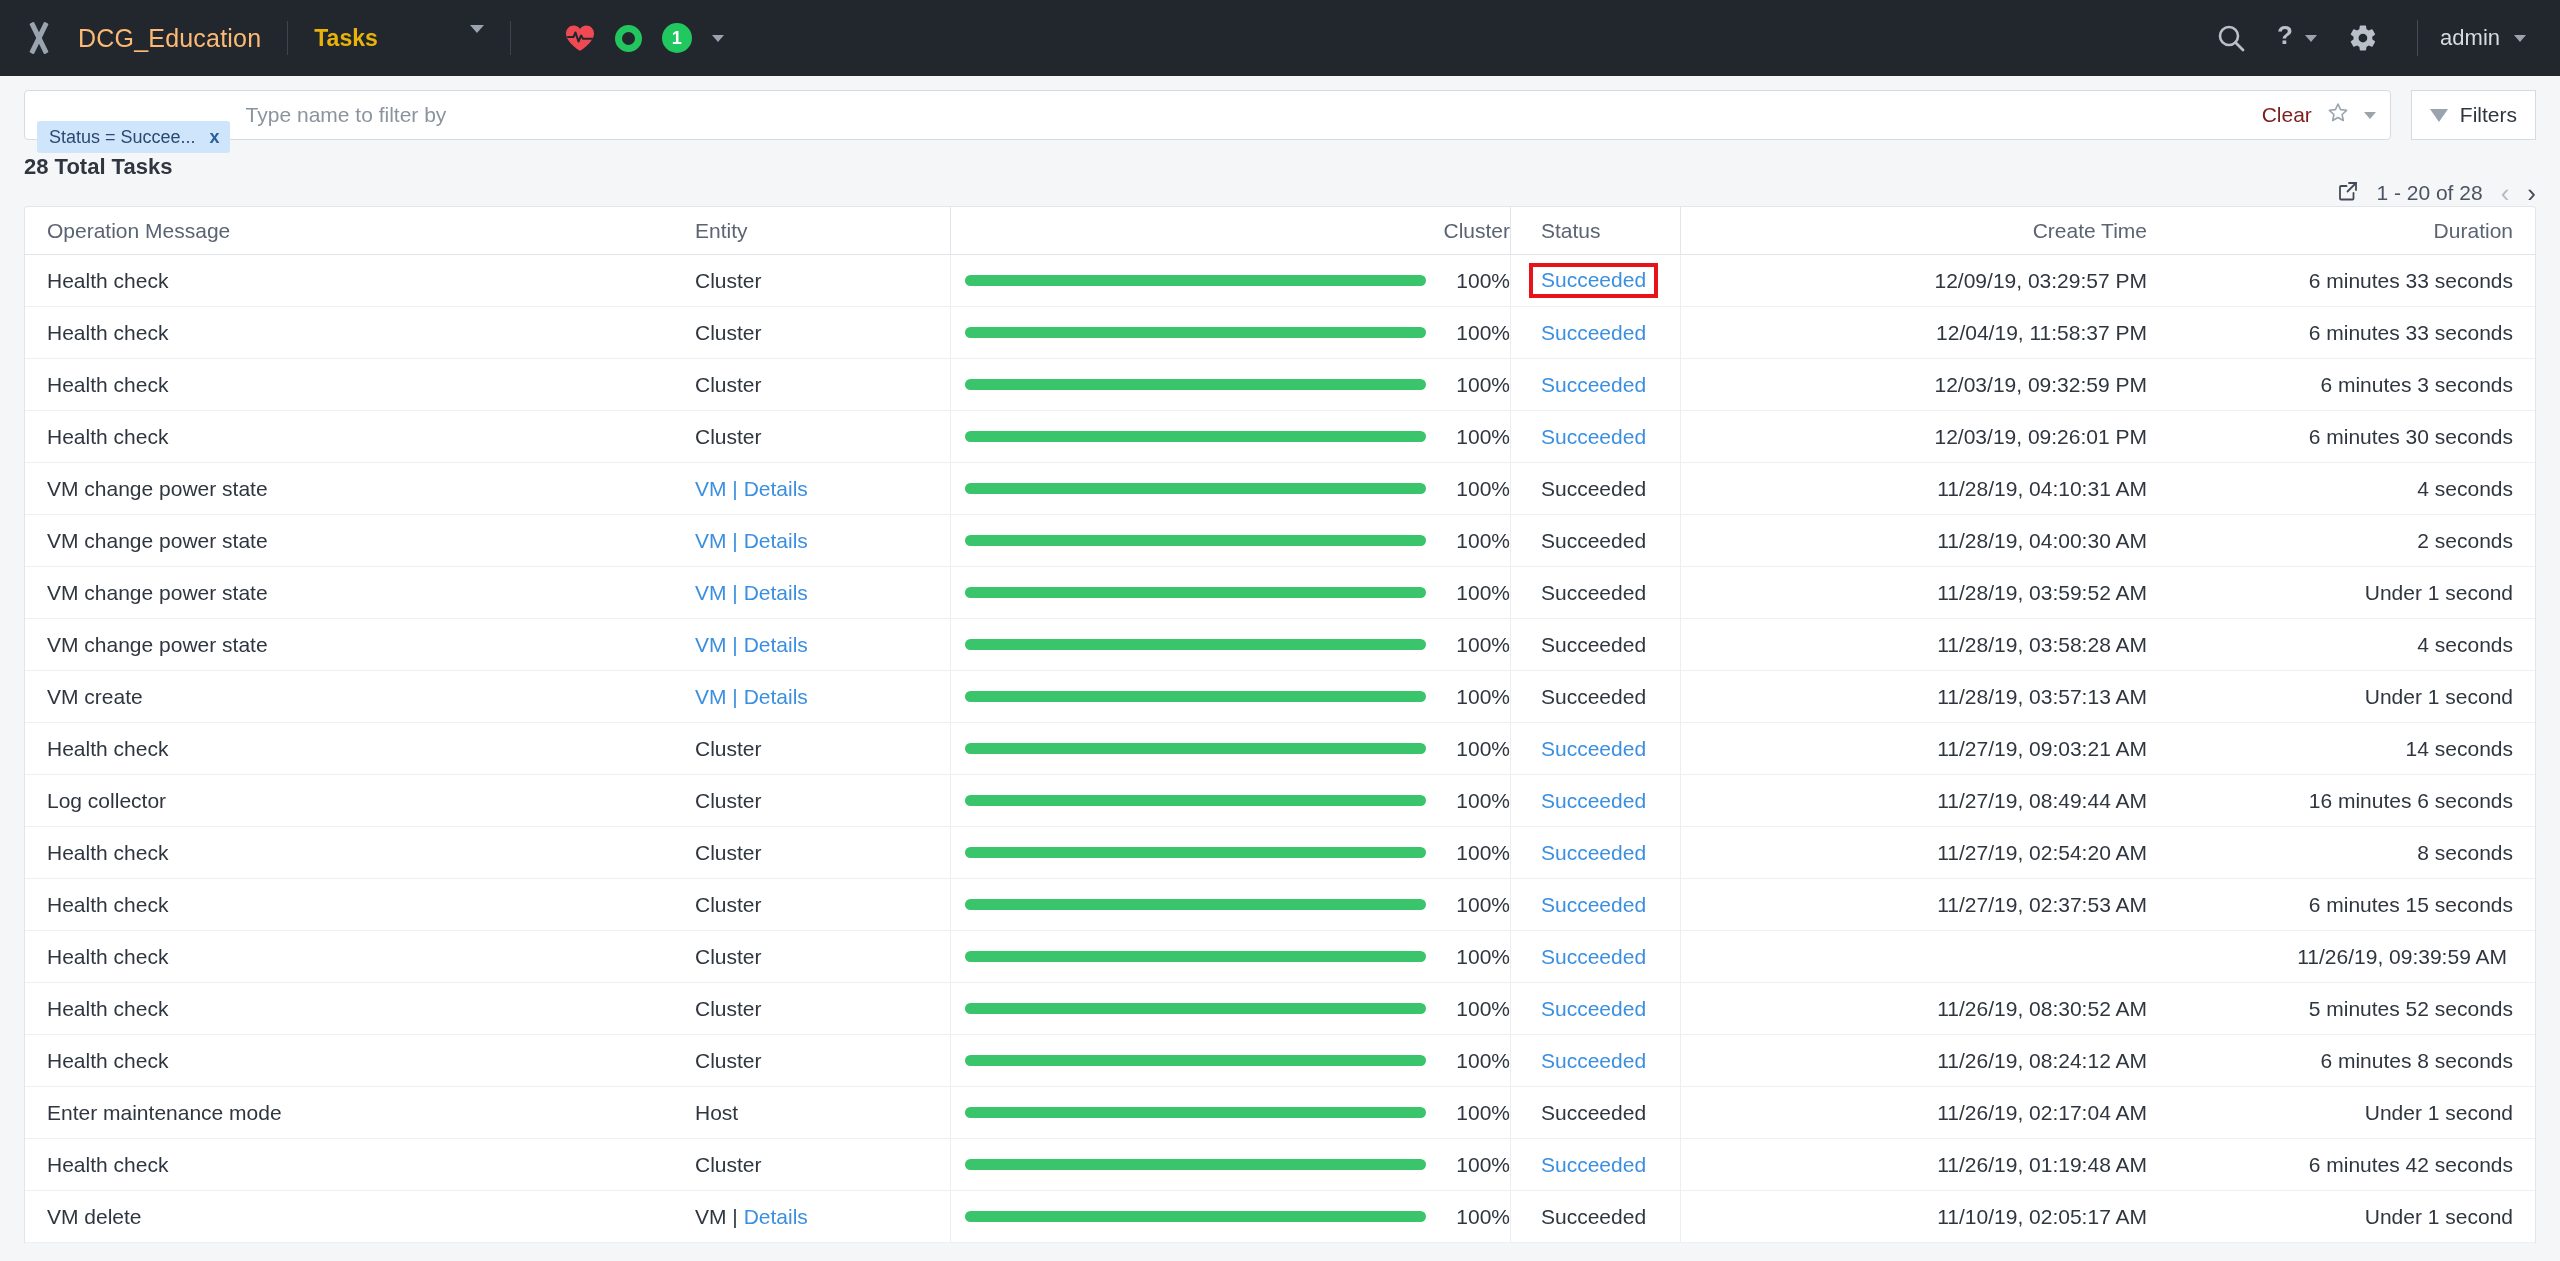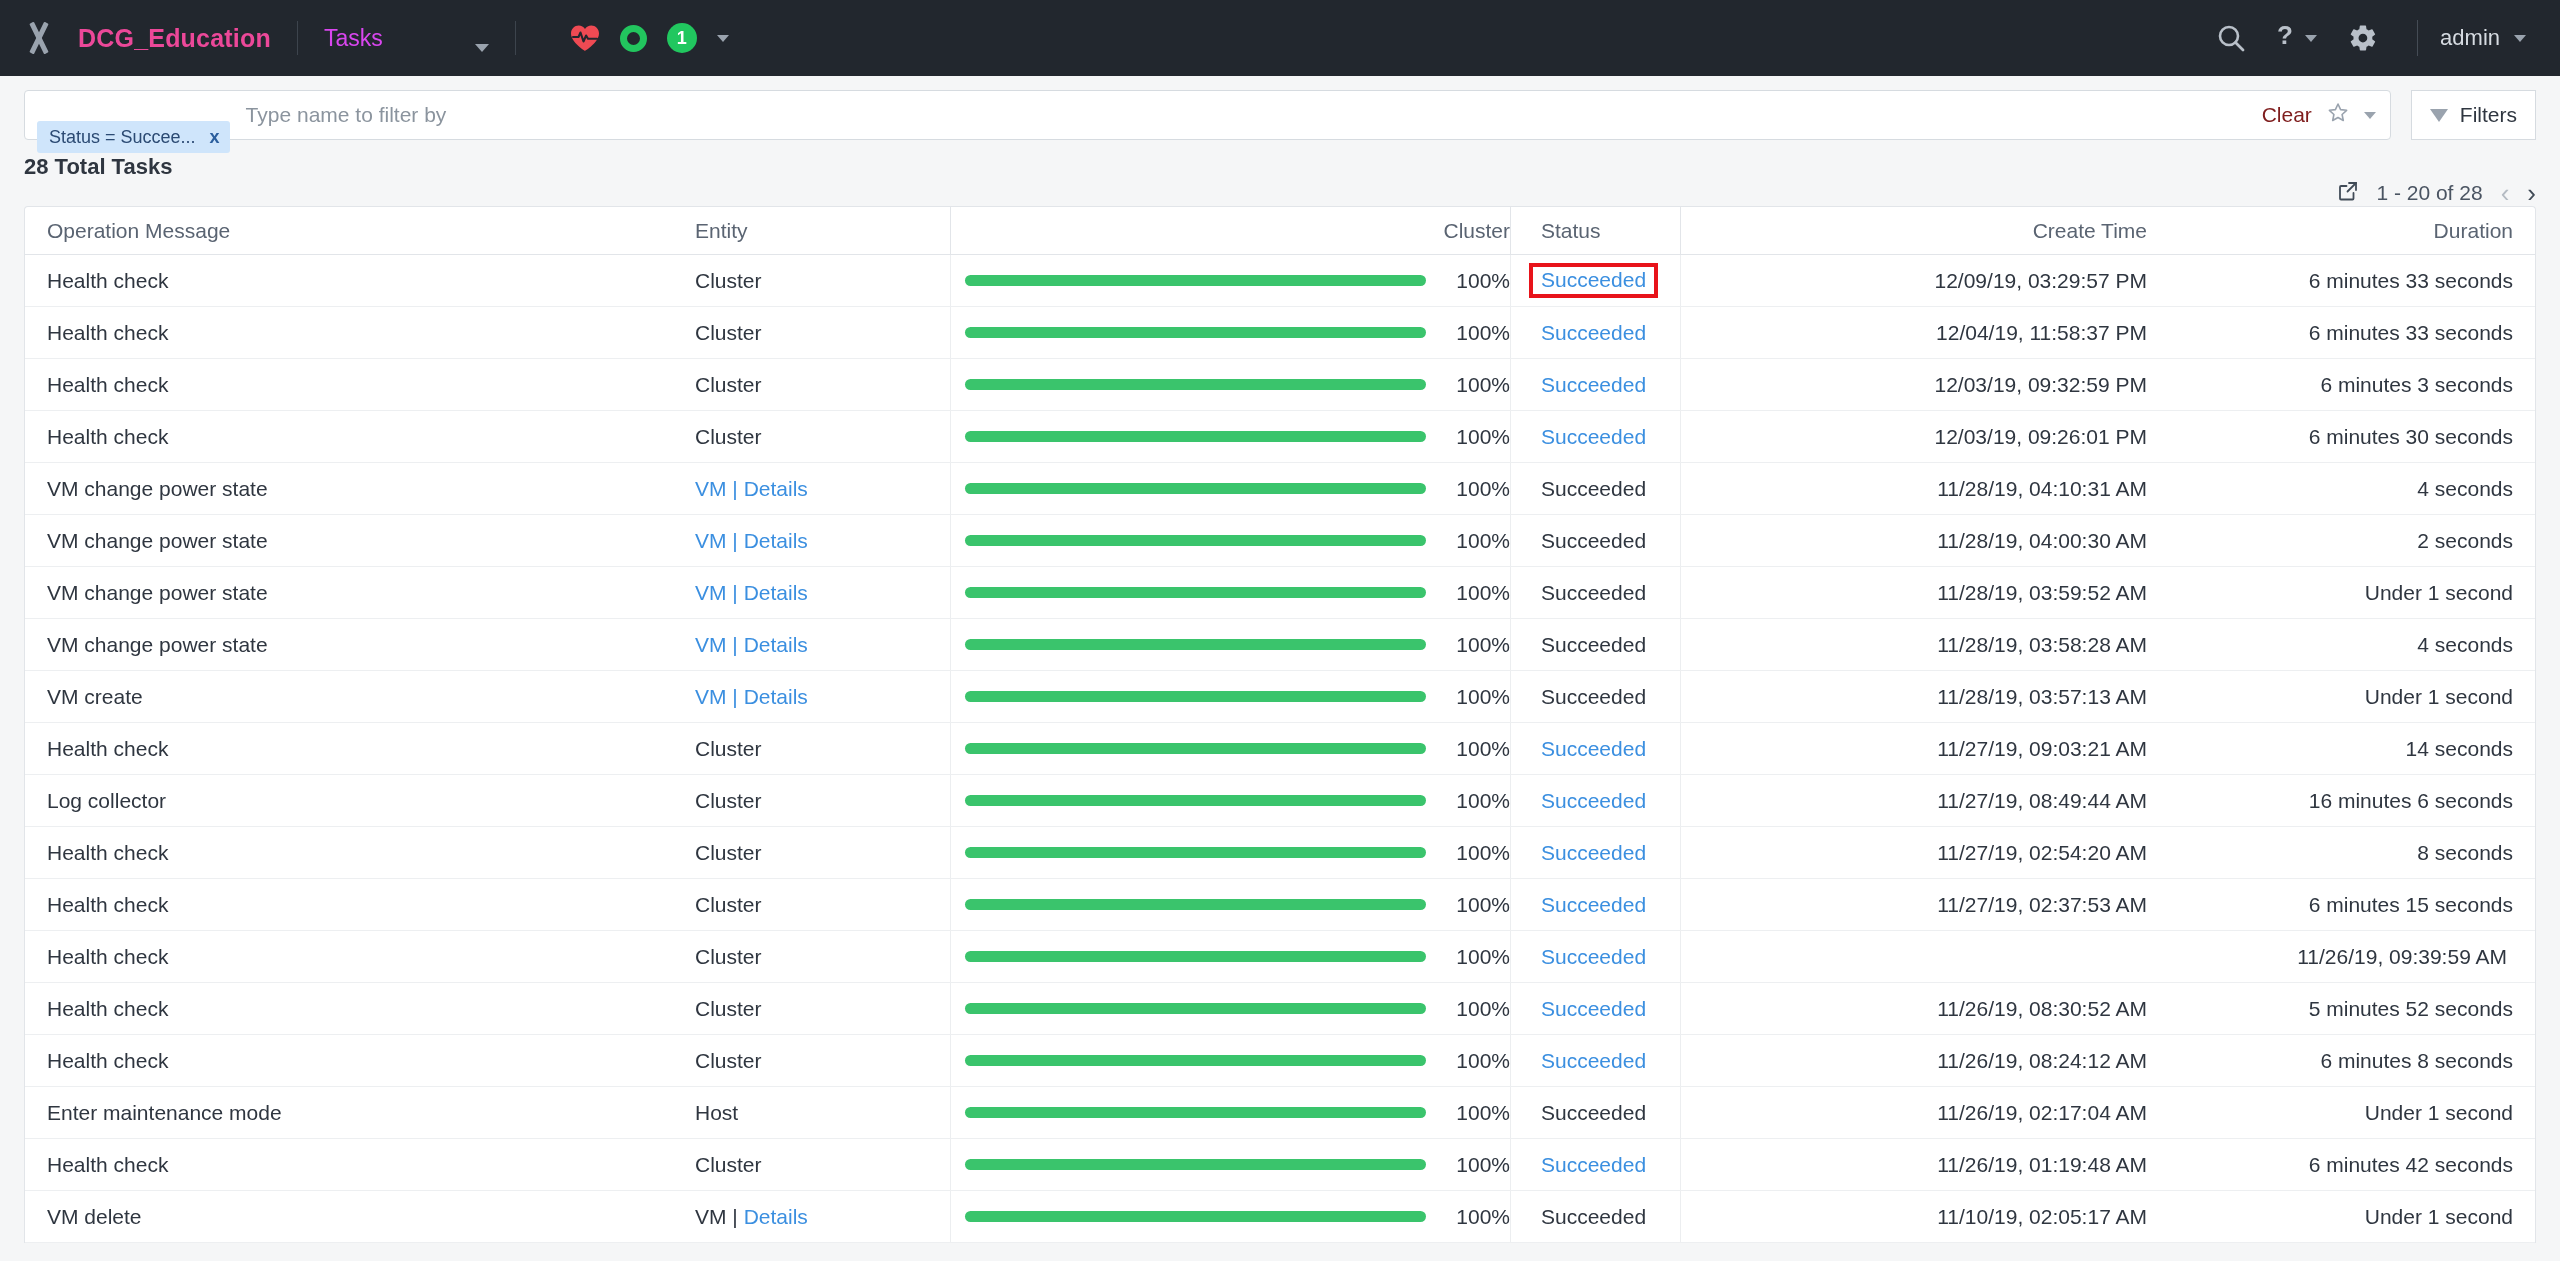--- a/index.html
+++ b/index.html
@@ -30,37 +30,38 @@
     position: absolute;
     left: 50%; top: 50%;
     width: 5px; height: 34px;
     background: #9aa3ae;
     border-radius: 1px;
   }
   .logo-x::before { transform: translate(-50%,-50%) rotate(26deg); }
   .logo-x::after  { transform: translate(-50%,-50%) rotate(-26deg); }
 
   .app-name {
-    color: #ec4899;
+    color: #fdba74;
     font-size: 25px;
-    font-weight: bold;
+    font-weight: normal;
     letter-spacing: .2px;
     white-space: nowrap;
   }
   .nav-divider {
     width: 1px; height: 34px;
     background: #3d444d;
     margin: 0 26px;
     flex: 0 0 auto;
   }
   .nav-select {
-    display: flex; align-items: flex-end;
-    color: #d946ef;
+    display: flex; align-items: flex-start;
+    color: #eab308;
     font-size: 23px;
     white-space: nowrap;
+    font-weight: bold;
   }
   .nav-select .caret { margin-left: 92px; }
   .caret {
     display: inline-block;
     width: 0; height: 0;
     border-left: 7px solid transparent;
     border-right: 7px solid transparent;
     border-top: 8px solid #9aa3ae;
   }
   .caret.sm {

